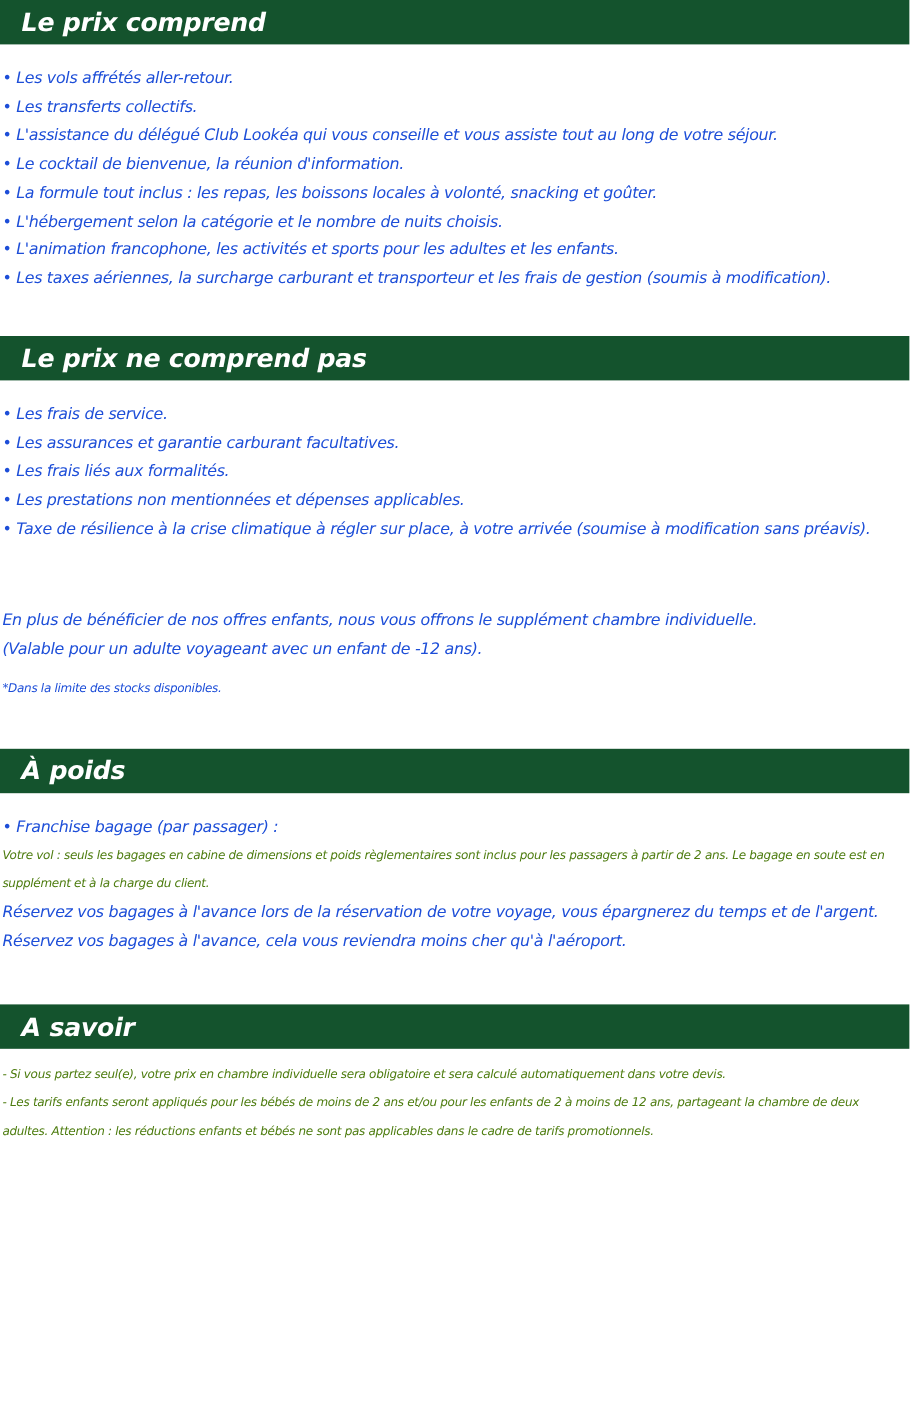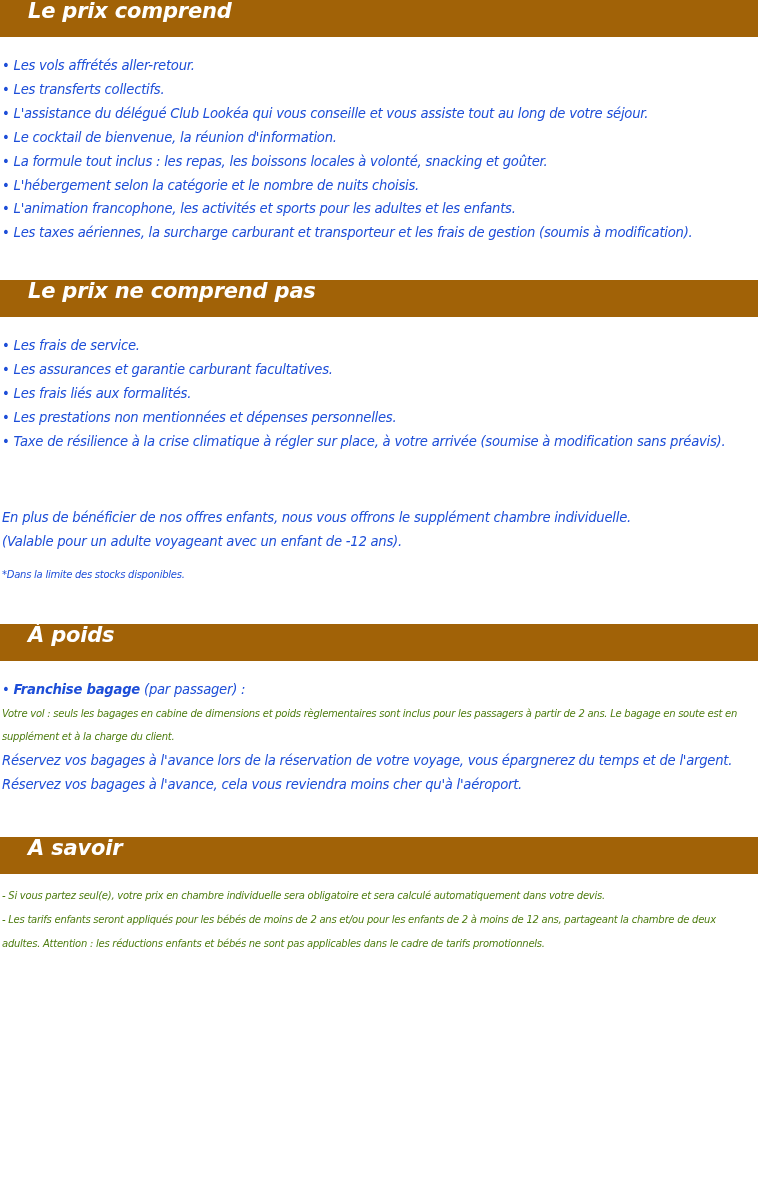--- a/index.html
+++ b/index.html
@@ -17,25 +17,25 @@
   }
   .page {
     width: 758px;
     height: 1185px;
     position: relative;
     background: #ffffff;
   }
 
   
   .section-bar {
-    background: #a16207;
+    background: #14532d;
     height: 37px;
     display: flex;
-    align-items: flex-start;
-    padding: 0 0 0 28px;
+    align-items: center;
+    padding: 0 0 0 18px;
     box-sizing: border-box;
   }
   .section-bar .section-title {
     color: #ffffff;
     font-family: "DejaVu Sans", sans-serif;
     font-style: italic;
     font-weight: bold;
     font-size: 21px;
     line-height: 22px;
     letter-spacing: -0.2px;
@@ -54,21 +54,21 @@
     line-height: 23.9px;
     color: #1d4ed8;
     letter-spacing: -0.25px;
     white-space: nowrap;
   }
   .line .bullet {
     display: inline-block;
     margin-right: 4px;
   }
   .line .bold {
-    font-weight: bold;
+    font-weight: normal;
   }
   .line.small {
     font-size: 10px;
     line-height: 18px;
   }
   .para {
     font-family: "DejaVu Sans", sans-serif;
     font-style: italic;
     font-size: 10px;
     line-height: 23.9px;
@@ -106,21 +106,21 @@
   <div class="spacer-2"></div>
 
   <div class="section-bar">
     <span class="section-title">Le prix ne comprend pas</span>
   </div>
   <div class="spacer-1"></div>
   <div class="section-body">
     <div class="line"><span class="bullet">•</span><span>Les frais de service.</span></div>
     <div class="line"><span class="bullet">•</span><span>Les assurances et garantie carburant facultatives.</span></div>
     <div class="line"><span class="bullet">•</span><span>Les frais liés aux formalités.</span></div>
-    <div class="line"><span class="bullet">•</span><span>Les prestations non mentionnées et dépenses personnelles.</span></div>
+    <div class="line"><span class="bullet">•</span><span>Les prestations non mentionnées et dépenses applicables.</span></div>
     <div class="line"><span class="bullet">•</span><span>Taxe de résilience à la crise climatique à régler sur place, à votre arrivée (soumise à modification sans préavis).</span></div>
   </div>
 
   <div class="spacer-2"></div>
 
   <div class="spacer-1"></div>
   <div class="section-body">
     <div class="line">En plus de bénéficier de nos offres enfants, nous vous offrons le supplément chambre individuelle.</div>
     <div class="line">(Valable pour un adulte voyageant avec un enfant de -12 ans).</div>
     <div class="spacer-3"></div>

